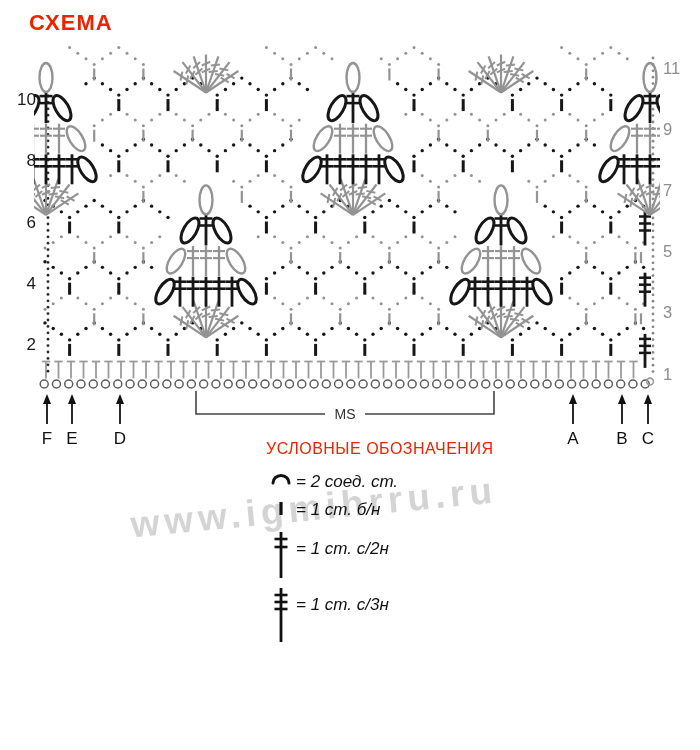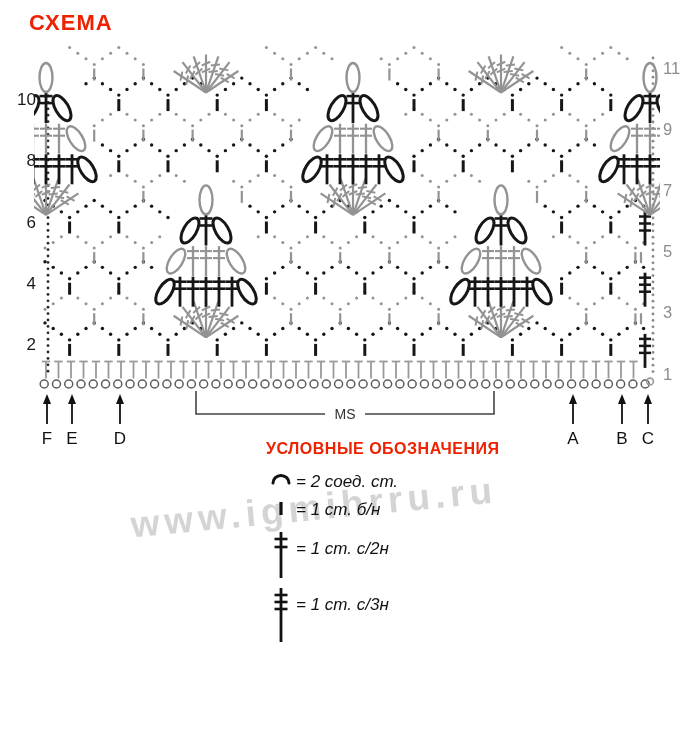--- a/index.html
+++ b/index.html
@@ -2,21 +2,21 @@
 <html><head>
 <meta charset="utf-8">
 <style>
   html,body{margin:0;padding:0;background:#ffffff;}
   body{width:700px;height:750px;position:relative;font-family:"Liberation Sans",sans-serif;overflow:hidden;}
   .page-title{position:absolute;left:29px;top:10px;font-size:22px;font-weight:bold;letter-spacing:1px;color:#ee2200;}
   .chart-wrap{position:absolute;left:0;top:0;width:700px;height:452px;}
   .watermark{position:absolute;left:130px;top:487px;font-size:37px;font-weight:bold;letter-spacing:5px;
              color:rgba(176,176,176,0.55);transform:rotate(-5.5deg);white-space:nowrap;z-index:0;pointer-events:none;}
   .legend{position:absolute;left:266px;top:440px;width:400px;z-index:1;}
-  .legend-title{font-size:16px;font-weight:bold;color:#ee2200;letter-spacing:0.5px;margin-bottom:12px;}
+  .legend-title{font-size:16px;font-weight:normal;color:#ee2200;letter-spacing:0.5px;margin-bottom:12px;}
   .legend-item{display:flex;align-items:flex-start;margin-bottom:6px;}
   .legend-sym{width:30px;flex:0 0 30px;display:flex;justify-content:center;align-items:flex-start;}
   .legend-text{font-size:17px;font-style:italic;color:#111;line-height:21px;padding-left:22px;text-indent:-22px;max-width:340px;padding-top:1px;}
   .li-tall .legend-text{padding-top:8px;}
   svg text{font-family:"Liberation Sans",sans-serif;}
 </style>
 </head>
 <body>
 
 <div class="page-title">СХЕМА</div>

